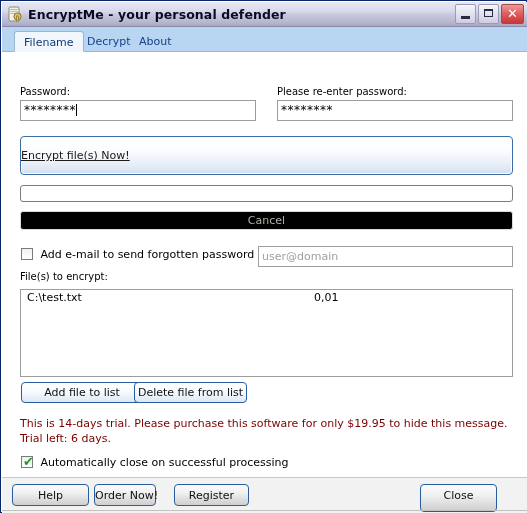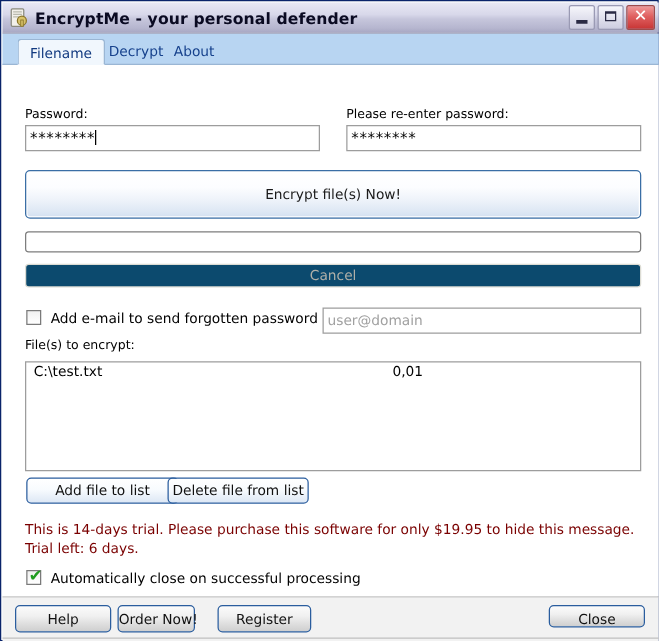--- a/index.html
+++ b/index.html
@@ -149,40 +149,41 @@
   
   .bigbtn {
     position: absolute;
     box-sizing: border-box;
     border: 1px solid #3a6ea5;
     border-radius: 4px;
     background: linear-gradient(to bottom,
        #ffffff 0%, #fcfdff 35%, #eef3fa 62%, #dde7f4 88%, #d2dff0 100%);
     color: #1a1a1a;
     font-size: 11px;
-    text-align: center;
+    text-align: left;
     box-shadow: inset 0 0 0 1px #ffffff;
+    text-decoration: underline;
   }
 
   
   .progress {
     position: absolute;
     box-sizing: border-box;
     border: 1px solid #7d7d7d;
     border-radius: 3px;
     background: #ffffff;
   }
 
   
   .btn-disabled {
     position: absolute;
     box-sizing: border-box;
     border: 1px solid #dcdcd4;
     border-radius: 3px;
-    background: #0c4a6e;
+    background: #000000;
     color: #b0b0a8;
     font-size: 11px;
     text-align: center;
   }
 
   
   .btn-blue {
     position: absolute;
     box-sizing: border-box;
     border: 1px solid #2a5d9e;
@@ -385,18 +386,18 @@
   <div class="bottombar">
     <div class="btn-gray" style="left:10px; top:6px; width:77px; height:22px; line-height:21px;">
       <span>Help</span>
     </div>
     <div class="btn-gray" style="left:92px; top:6px; width:62px; height:22px; line-height:21px;">
       <span>Order Now!</span>
     </div>
     <div class="btn-gray" style="left:172px; top:6px; width:75px; height:22px; line-height:21px;">
       <span>Register</span>
     </div>
-    <div class="btn-gray" style="left:437px; top:6px; width:77px; height:18px; line-height:21px;">
+    <div class="btn-gray" style="left:418px; top:6px; width:77px; height:28px; line-height:21px;">
       <span>Close</span>
     </div>
   </div>
 
 </div>
 
 </body></html>

